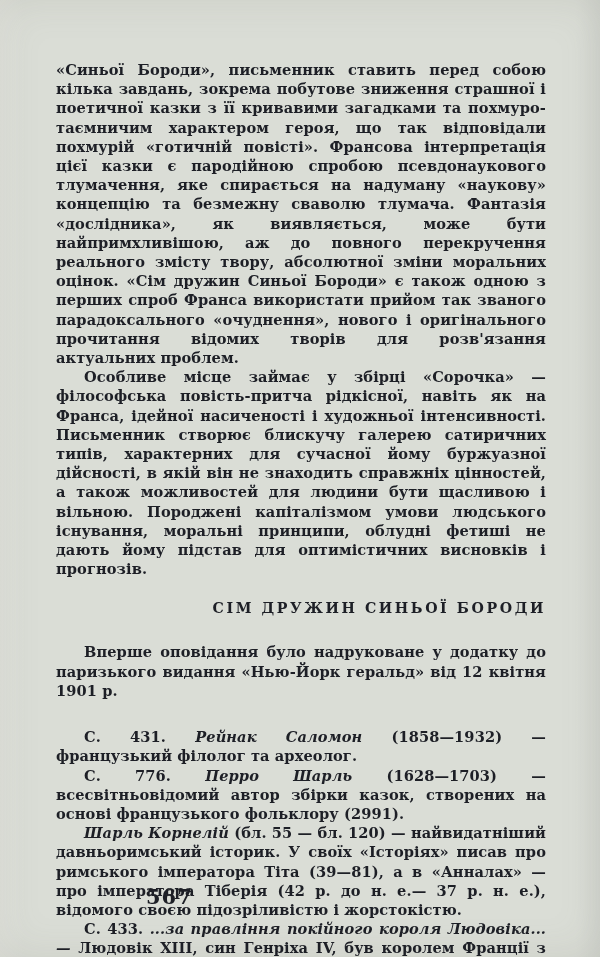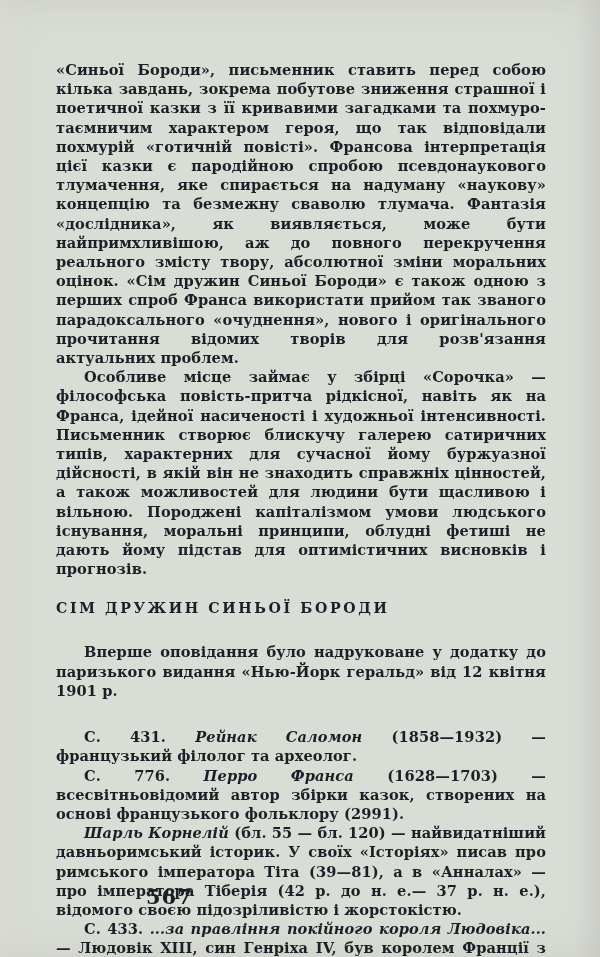--- a/index.html
+++ b/index.html
@@ -32,21 +32,21 @@
     font-weight: 600;
     text-align: justify;
     letter-spacing: 0.1px;
   }
   p.para.indent { text-indent: 28px; }
   p.para.gap { margin-top: 27px; }
   h2.heading {
     margin: 22px 0 26px 0;
     font-size: 14.2px;
     font-weight: 600;
-    text-align: left;
+    text-align: right;
     letter-spacing: 2.6px;
     white-space: nowrap;
   }
   .italic { font-style: italic; }
   .page-number {
     position: absolute;
     left: 146px;
     top: 884px;
     font-size: 21px;
     font-weight: 600;
@@ -56,18 +56,18 @@
 </head>
 <body>
 
 <div class="book-page">
   <div class="text-block">
       <p class="para"><span>«Синьої Бороди», письменник ставить перед собою кілька завдань, зокрема побутове зниження страшної і поетичної казки з її кривавими загадками та похмуро-таємничим характером героя, що так відповідали похмурій «готичній повісті». Франсова інтерпретація цієї казки є пародійною спробою псевдонаукового тлумачення, яке спирається на надуману «наукову» концепцію та безмежну сваволю тлумача. Фантазія «дослідника», як виявляється, може бути найпримхливішою, аж до повного перекручення реального змісту твору, абсолютної зміни моральних оцінок. «Сім дружин Синьої Бороди» є також одною з перших спроб Франса використати прийом так званого парадоксального «очуднення», нового і оригінального прочитання відомих творів для розв'язання актуальних проблем.</span></p>
       <p class="para indent"><span>Особливе місце займає у збірці «Сорочка» — філософська повість-притча рідкісної, навіть як на Франса, ідейної насиченості і художньої інтенсивності. Письменник створює блискучу галерею сатиричних типів, характерних для сучасної йому буржуазної дійсності, в якій він не знаходить справжніх цінностей, а також можливостей для людини бути щасливою і вільною. Породжені капіталізмом умови людського існування, моральні принципи, облудні фетиші не дають йому підстав для оптимістичних висновків і прогнозів.</span></p>
       <h2 class="heading">СІМ ДРУЖИН СИНЬОЇ БОРОДИ</h2>
       <p class="para indent"><span>Вперше оповідання було надруковане у додатку до паризького видання «Нью-Йорк геральд» від 12 квітня 1901 р.</span></p>
       <p class="para indent gap"><span>С. 431. </span><span class="italic">Рейнак Саломон</span><span> (1858—1932) — французький філолог та археолог.</span></p>
-      <p class="para indent"><span>С. 776. </span><span class="italic">Перро Франса</span><span> (1628—1703) — всесвітньовідомий автор збірки казок, створених на основі французького фольклору (2991).</span></p>
+      <p class="para indent"><span>С. 776. </span><span class="italic">Перро Шарль</span><span> (1628—1703) — всесвітньовідомий автор збірки казок, створених на основі французького фольклору (2991).</span></p>
       <p class="para indent"><span class="italic">Шарль Корнелій</span><span> (бл. 55 — бл. 120) — найвидатніший давньоримський історик. У своїх «Історіях» писав про римського імператора Тіта (39—81), а в «Анналах» — про імператора Тіберія (42 р. до н. е.— 37 р. н. е.), відомого своєю підозріливістю і жорстокістю.</span></p>
       <p class="para indent"><span>С. 433. </span><span class="italic">...за правління покійного короля Людовіка...—</span><span> Людовік XIII, син Генріха IV, був королем Франції з 1610-го по 1643 р.</span></p>
     </div>
   <div class="page-number">567</div>
 </div>
 
 </body></html>

